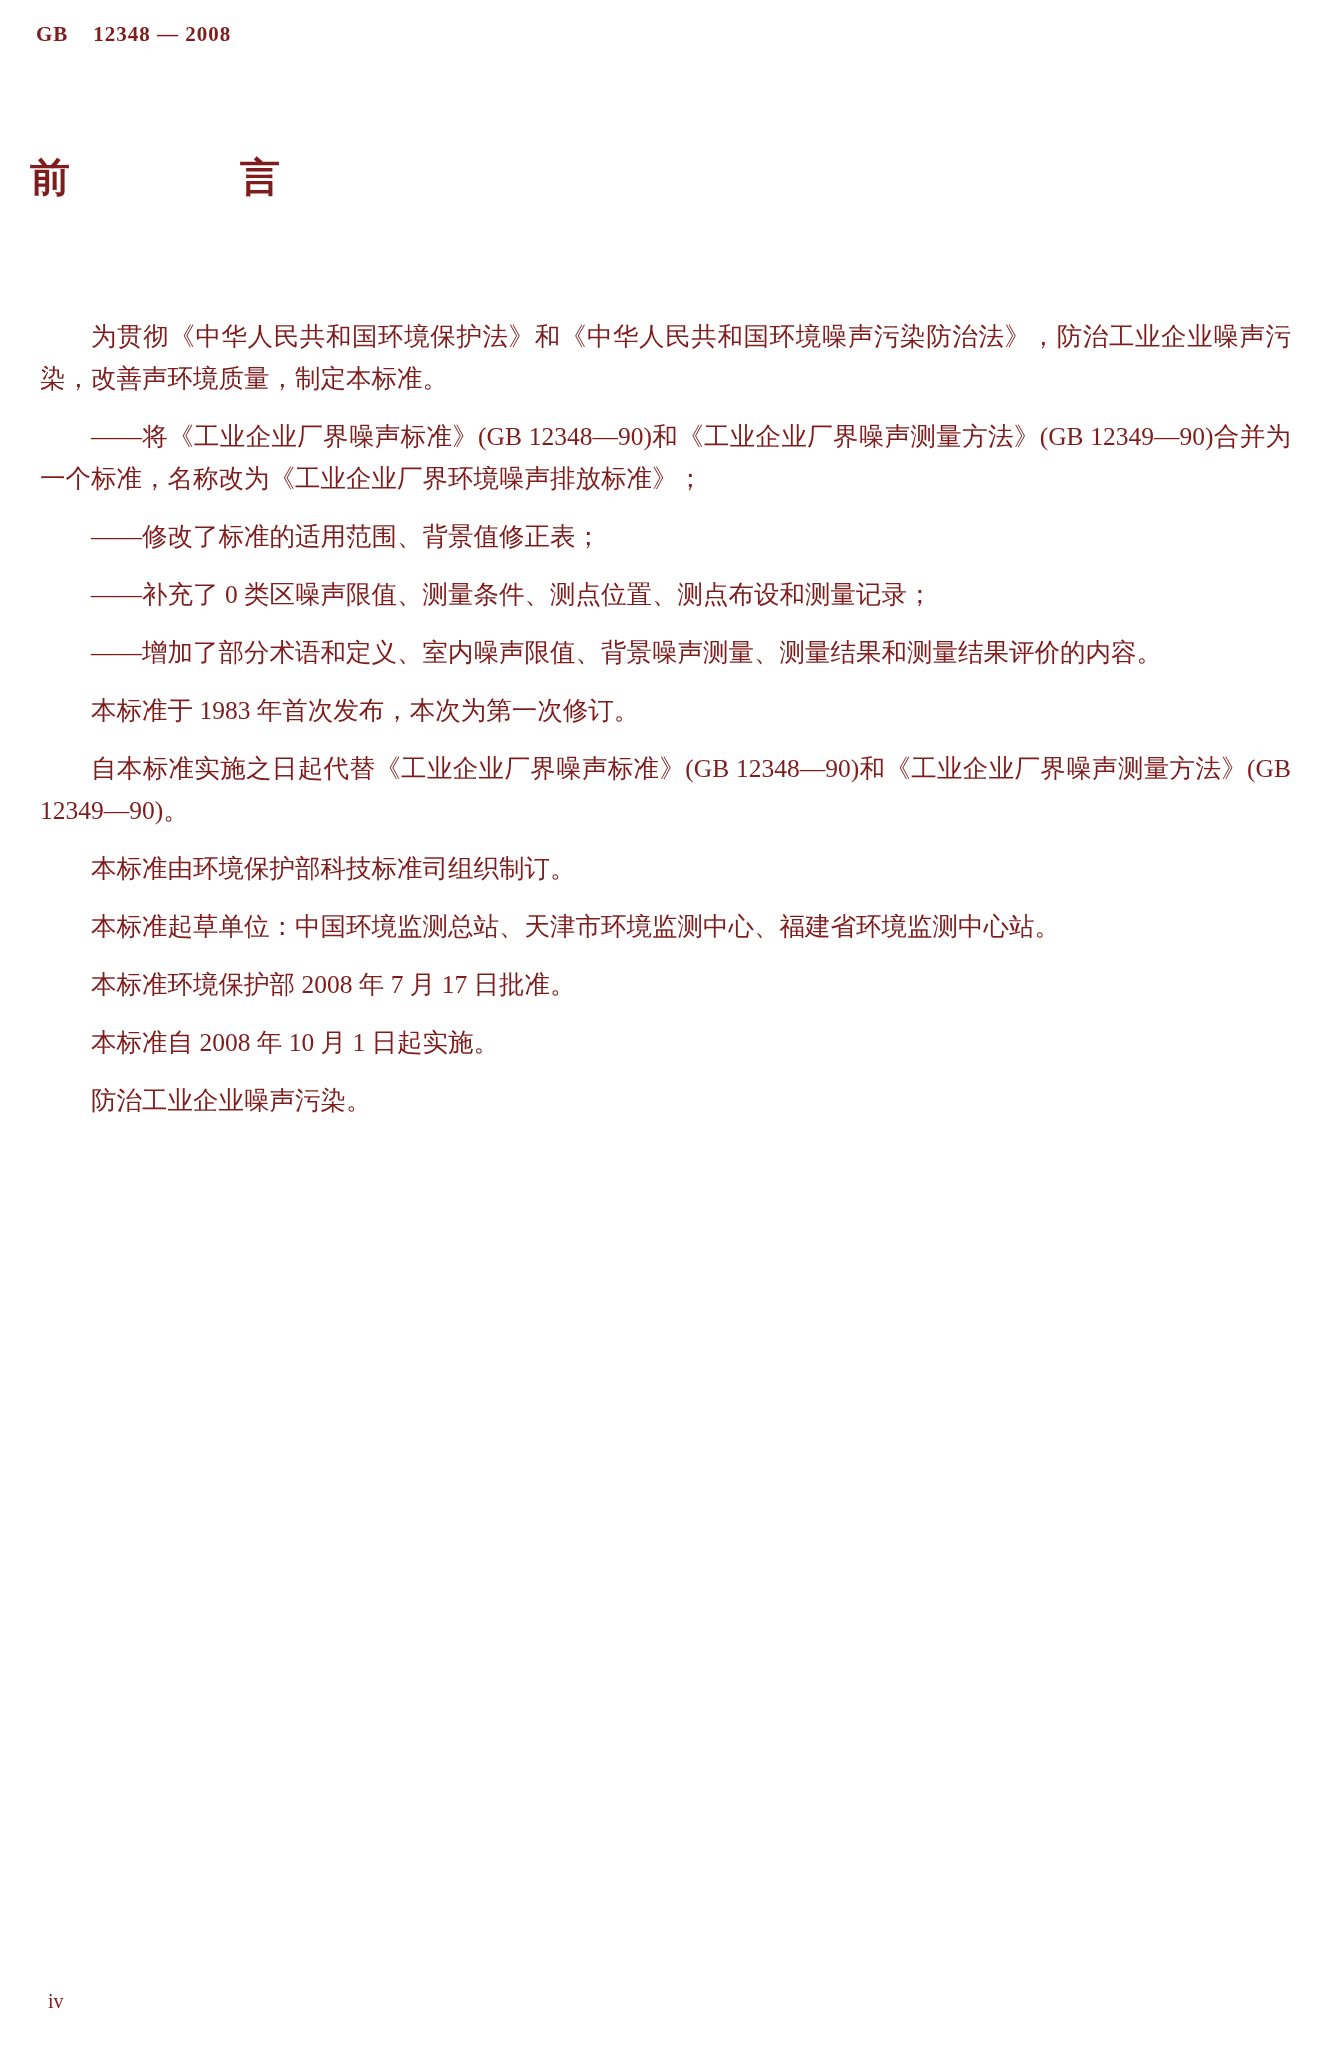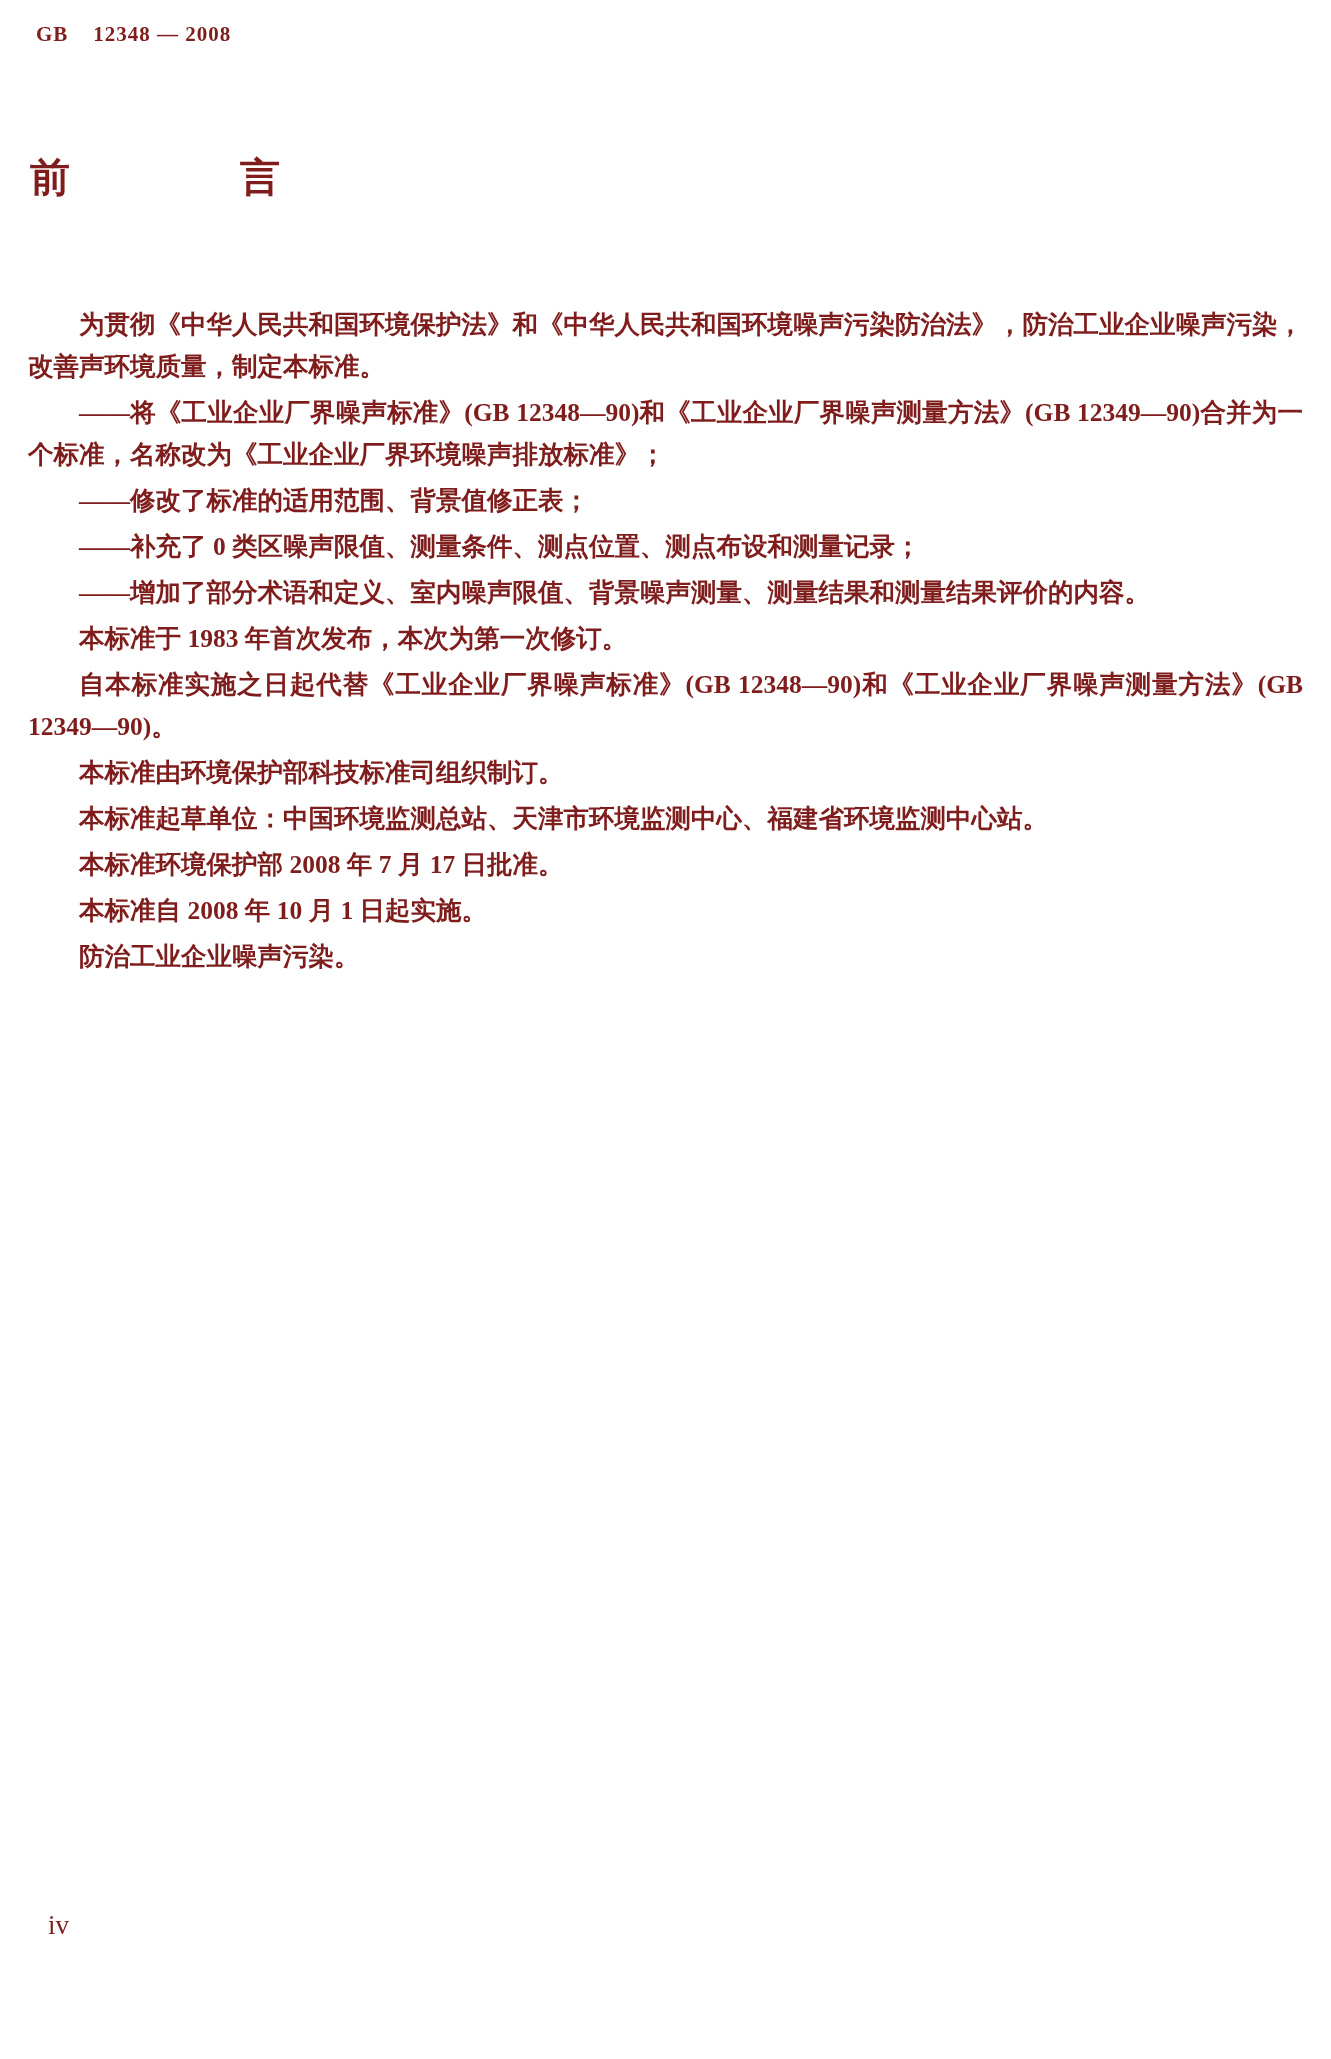--- a/index.html
+++ b/index.html
@@ -44,33 +44,32 @@
     position: absolute;
     top: 300px;
     left: 24px;
     width: 1283px;
     font-size: 25.5px;
     line-height: 42px;
     text-align: justify;
     text-justify: inter-ideograph;
   }
   .body-text p {
-    margin: 4px;
+    margin: 16px;
     padding: 0;
     white-space: normal;
-    font-weight: bold;
   }
   .indent {
     text-indent: 51px;
   }
   .folio {
     position: absolute;
     left: 48px;
-    top: 1910px;
-    font-size: 27px;
+    top: 1990px;
+    font-size: 20px;
     font-family: "Liberation Serif", "DejaVu Serif", serif;
   }
 </style>
 </head>
 <body>
 
 <div class="page">
 
   <div class="header">
     <span class="code">GB</span>

